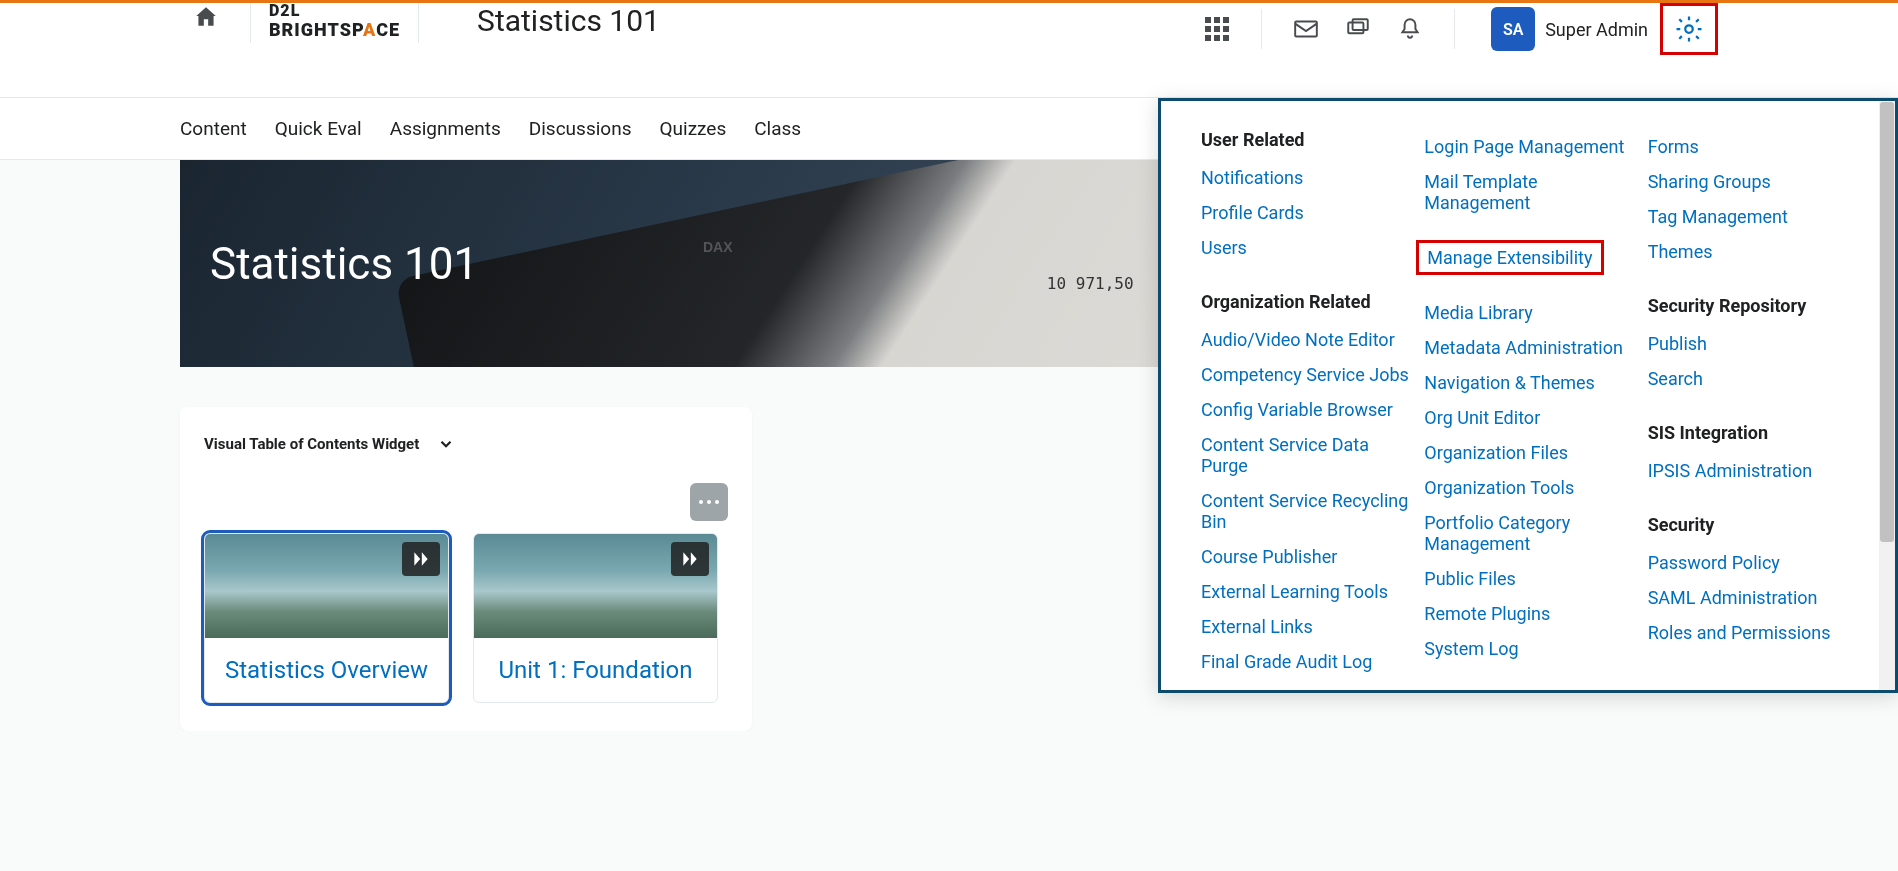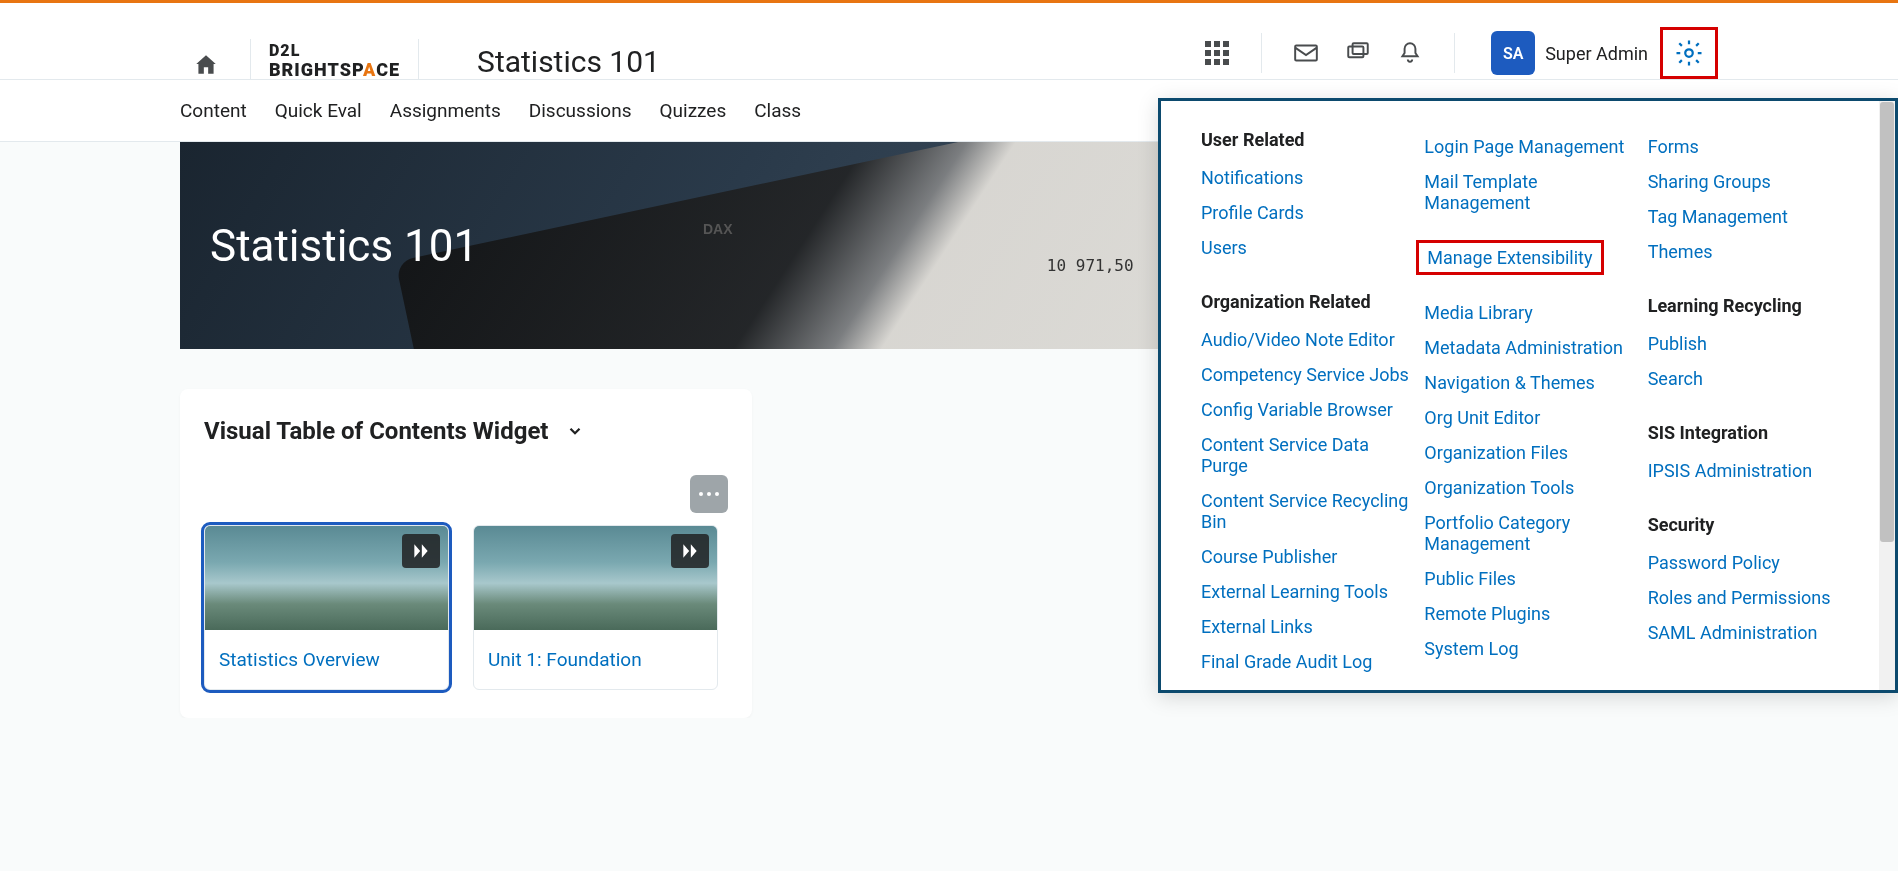--- a/index.html
+++ b/index.html
@@ -1,18 +1,18 @@
 <!DOCTYPE html>
 <html><head>
 <meta charset="utf-8">
 <style>
 * { margin: 0; padding: 0; box-sizing: border-box; }
 body { font-family: -apple-system, BlinkMacSystemFont, "Segoe UI", Roboto, Arial, sans-serif; background: #f9fbfb; color: #202122; overflow: hidden; }
 .orange-bar { height: 3px; background: #e87511; width: 100%; }
-.topbar { height: 77px; background: #fff; display: flex; align-items: flex-end; padding: 0 180px; border-bottom: 1px solid #e3e9ed; position: relative; }
+.topbar { height: 95px; background: #fff; display: flex; align-items: flex-start; padding: 0 180px; border-bottom: 1px solid #e3e9ed; position: relative; }
 .home-icon { width: 22px; height: 22px; fill: #494c4e; cursor: pointer; }
 .vsep { width: 1px; height: 40px; background: #e3e9ed; margin: 0 18px; }
 .logo { display: flex; flex-direction: column; align-items: flex-start; line-height: 1; }
 .logo-top { font-weight: 900; font-size: 16px; letter-spacing: 1px; margin-bottom: 2px; }
 .logo-bottom { font-weight: 900; font-size: 18px; letter-spacing: 1px; }
 .logo-bottom .a-accent { color: #e87511; }
 .course-title { font-size: 30px; color: #202122; margin-left: 40px; }
 .topbar-right { margin-left: auto; display: flex; align-items: center; }
 .icon-btn { width: 28px; height: 28px; display: flex; align-items: center; justify-content: center; cursor: pointer; margin: 0 12px; }
 .icon-btn svg { width: 26px; height: 26px; fill: none; stroke: #494c4e; stroke-width: 1.8; }
@@ -25,32 +25,32 @@
 .navrow { height: 62px; background: #fff; border-bottom: 1px solid #e3e9ed; display: flex; align-items: center; padding: 0 180px; gap: 28px; }
 .navrow a { color: #202122; font-size: 19px; text-decoration: none; cursor: pointer; }
 .page { padding: 0 180px; }
 .banner { height: 207px; background: linear-gradient(120deg, #1a2530 0%, #2a3a4a 35%, #3a4a5a 60%, #556575 100%); position: relative; overflow: hidden; display: flex; align-items: center; }
 .banner::before { content: ""; position: absolute; left: 15%; top: 10%; width: 60%; height: 120%; background: linear-gradient(135deg, #111 0%, #222 40%, #888 50%, #f5f0e8 55%, #f8f4ec 100%); transform: rotate(-12deg); border-radius: 18px; opacity: 0.85; }
 .banner-title { position: relative; z-index: 2; color: #fff; font-size: 44px; font-weight: 400; margin-left: 30px; }
 .banner-num { position: absolute; right: 38%; top: 55%; color: #333; font-size: 16px; z-index: 2; font-family: monospace; }
 .banner-dax { position: absolute; left: 34%; top: 38%; color: #555; font-size: 14px; z-index: 2; font-family: Liberation Sans, sans-serif; font-weight: 600; }
 .widget-card { background: #fff; border-radius: 8px; margin-top: 40px; padding: 28px 24px; width: 572px; box-shadow: 0 1px 3px rgba(0,0,0,0.04); }
 .widget-head { display: flex; align-items: center; gap: 18px; margin-bottom: 30px; }
-.widget-title { font-size: 24px; font-weight: 700; }
+.widget-title { font-size: 15px; font-weight: 700; }
 .chev-down { width: 18px; height: 18px; }
 .widget-actions { display: flex; justify-content: flex-end; margin-bottom: 12px; }
 .more-btn { width: 38px; height: 38px; background: #9ea5a9; border-radius: 6px; display: flex; align-items: center; justify-content: center; cursor: pointer; }
 .more-btn span { width: 4px; height: 4px; background: #fff; border-radius: 50%; margin: 0 2px; }
 .tiles { display: flex; gap: 24px; }
 .tile { width: 245px; border: 1px solid #e3e9ed; border-radius: 6px; overflow: hidden; cursor: pointer; }
 .tile.selected { outline: 3px solid #1d5bbf; outline-offset: 0; }
 .tile-img { height: 104px; background: linear-gradient(180deg, #5a8a94 0%, #7aa8b0 35%, #a8c8cc 55%, #6a8a7a 75%, #4a6a5a 100%); position: relative; }
 .tile-badge { position: absolute; top: 8px; right: 8px; width: 38px; height: 34px; background: rgba(32,33,34,0.85); border-radius: 4px; display: flex; align-items: center; justify-content: center; }
 .tile-badge svg { width: 24px; height: 20px; fill: #fff; }
-.tile-label { padding: 18px 14px; color: #006FBF; font-size: 19px; }
+.tile-label { padding: 18px 14px; color: #006FBF; font-size: 24px; text-align: center; }
 
 .admin-menu { position: absolute; top: 98px; right: 0; width: 740px; height: 595px; background: #fff; border: 3px solid #0c4a6e; box-shadow: 0 4px 20px rgba(0,0,0,0.15); padding: 28px 24px 28px 40px; display: flex; overflow-y: auto; }
 .admin-menu::before { content: ""; position: absolute; top: -10px; right: 30px; width: 18px; height: 18px; background: #fff; border-left: 1px solid #d8dee3; border-top: 1px solid #d8dee3; transform: rotate(45deg); }
 .menu-col { flex: 1; padding-right: 12px; }
 .menu-heading { font-weight: 700; font-size: 18px; color: #202122; margin-bottom: 10px; margin-top: 0; }
 .menu-heading.mt { margin-top: 26px; }
 .menu-link { display: block; color: #006FBF; font-size: 18px; text-decoration: none; padding: 7px 0; cursor: pointer; }
 .menu-link.highlight { border: 3px solid #d50000; padding: 4px 8px; margin: 20px -8px; display: inline-block; }
 .scrollbar-track { width: 16px; background: #f1f1f1; position: absolute; right: 0; top: 0; bottom: 0; }
 .scrollbar-thumb { width: 14px; background: #c1c1c1; border-radius: 3px; height: 440px; margin: 1px; }
@@ -204,32 +204,32 @@
         <a class="menu-link">Attendance Schemes</a>
       </div>
   </div>
   <div class="menu-col">
     <div id="c3g1">
         <a class="menu-link">Forms</a>
         <a class="menu-link">Sharing Groups</a>
         <a class="menu-link">Tag Management</a>
         <a class="menu-link">Themes</a>
       </div>
-    <div class="menu-heading mt">Learning Recycling</div>
+    <div class="menu-heading mt">Security Repository</div>
     <div id="c3g2">
         <a class="menu-link">Publish</a>
         <a class="menu-link">Search</a>
       </div>
     <div class="menu-heading mt">SIS Integration</div>
     <div id="c3g3">
         <a class="menu-link">IPSIS Administration</a>
       </div>
     <div class="menu-heading mt">Security</div>
     <div id="c3g4">
         <a class="menu-link">Password Policy</a>
+        <a class="menu-link">SAML Administration</a>
         <a class="menu-link">Roles and Permissions</a>
-        <a class="menu-link">SAML Administration</a>
       </div>
   </div>
   <div class="scrollbar-track">
       <div class="scrollbar-thumb"></div>
     </div>
 </div>
 
 </body></html>

